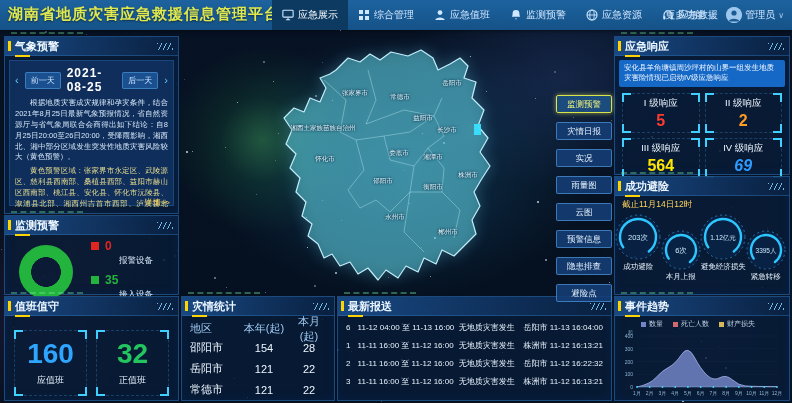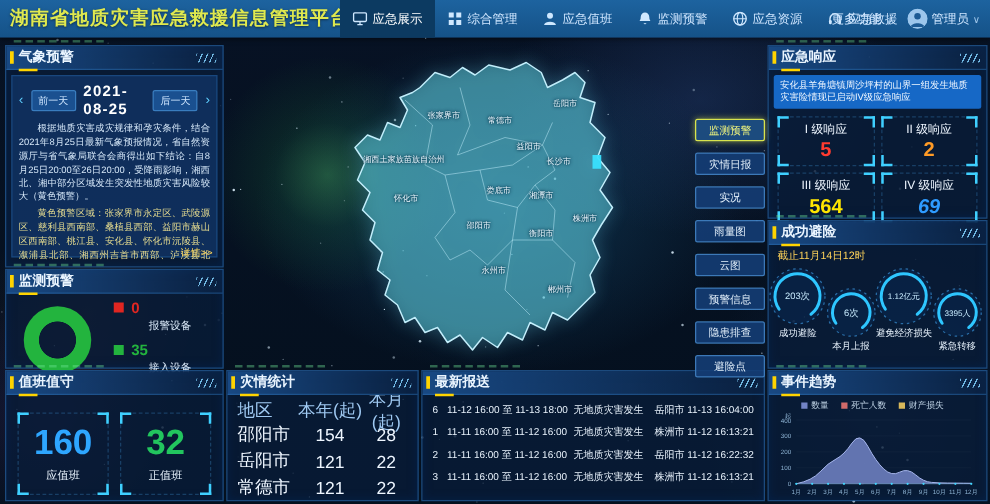--- a/index.html
+++ b/index.html
@@ -68,21 +68,21 @@
   .bracket-box::before{content:"";position:absolute;top:-1px;left:-1px;width:7px;height:7px;border-top:2px solid #3fd0ff;border-left:2px solid #3fd0ff;}
   .bracket-box::after{content:"";position:absolute;bottom:-1px;right:-1px;width:7px;height:7px;border-bottom:2px solid #3fd0ff;border-right:2px solid #3fd0ff;}
   .c-tr{position:absolute;top:-1px;right:-1px;width:7px;height:7px;border-top:2px solid #3fd0ff;border-right:2px solid #3fd0ff;}
   .c-bl{position:absolute;bottom:-1px;left:-1px;width:7px;height:7px;border-bottom:2px solid #3fd0ff;border-left:2px solid #3fd0ff;}
   #duty-stats{display:flex;justify-content:space-between;padding:14px 9px 0;}
   .duty-box{width:71px;height:64px;}
   .duty-num{font-size:28px;font-weight:bold;line-height:1.1;}
   .duty-lab{font-size:9px;color:#e8f3fd;margin-top:4px;}
   
   #disaster-table{padding:4px 8px 0;}
-  .dis-row{display:flex;font-size:14px;color:#eef6ff;height:21px;align-items:center;}
+  .dis-row{display:flex;font-size:11px;color:#eef6ff;height:21px;align-items:center;}
   .dis-row.hd{color:#9fc9f2;height:17px;}
   .dis-c0{width:46px;}
   .dis-c1{width:56px;text-align:center;}
   .dis-c2{flex:1;text-align:center;}
   
   #report-rows{padding:6px 8px 0;display:flex;flex-direction:column;gap:7px;}
   .rep-row{display:flex;font-size:8px;color:#e8f2fc;align-items:center;white-space:nowrap;}
   .rep-no{width:14px;}
   .rep-period{width:122px;}
   .rep-content{width:78px;}
@@ -465,21 +465,21 @@
   </section>
 
   <section class="panel" style="left:337px;top:296px;width:273px;height:103px;">
     <div class="panel-title">
       <span class="t-text">最新报送</span>
       <span class="t-deco"></span>
     </div>
     <div class="panel-body" id="report-rows">
         <div class="rep-row">
           <span class="rep-no">6</span>
-          <span class="rep-period">11-12 16:00 至 11-13 18:00</span>
+          <span class="rep-period">11-12 04:00 至 11-13 16:00</span>
           <span class="rep-content">无地质灾害发生</span>
           <span class="rep-source">岳阳市 11-13 16:04:00</span>
         </div>
         <div class="rep-row">
           <span class="rep-no">1</span>
           <span class="rep-period">11-11 16:00 至 11-12 16:00</span>
           <span class="rep-content">无地质灾害发生</span>
           <span class="rep-source">株洲市 11-12 16:13:21</span>
         </div>
         <div class="rep-row">

